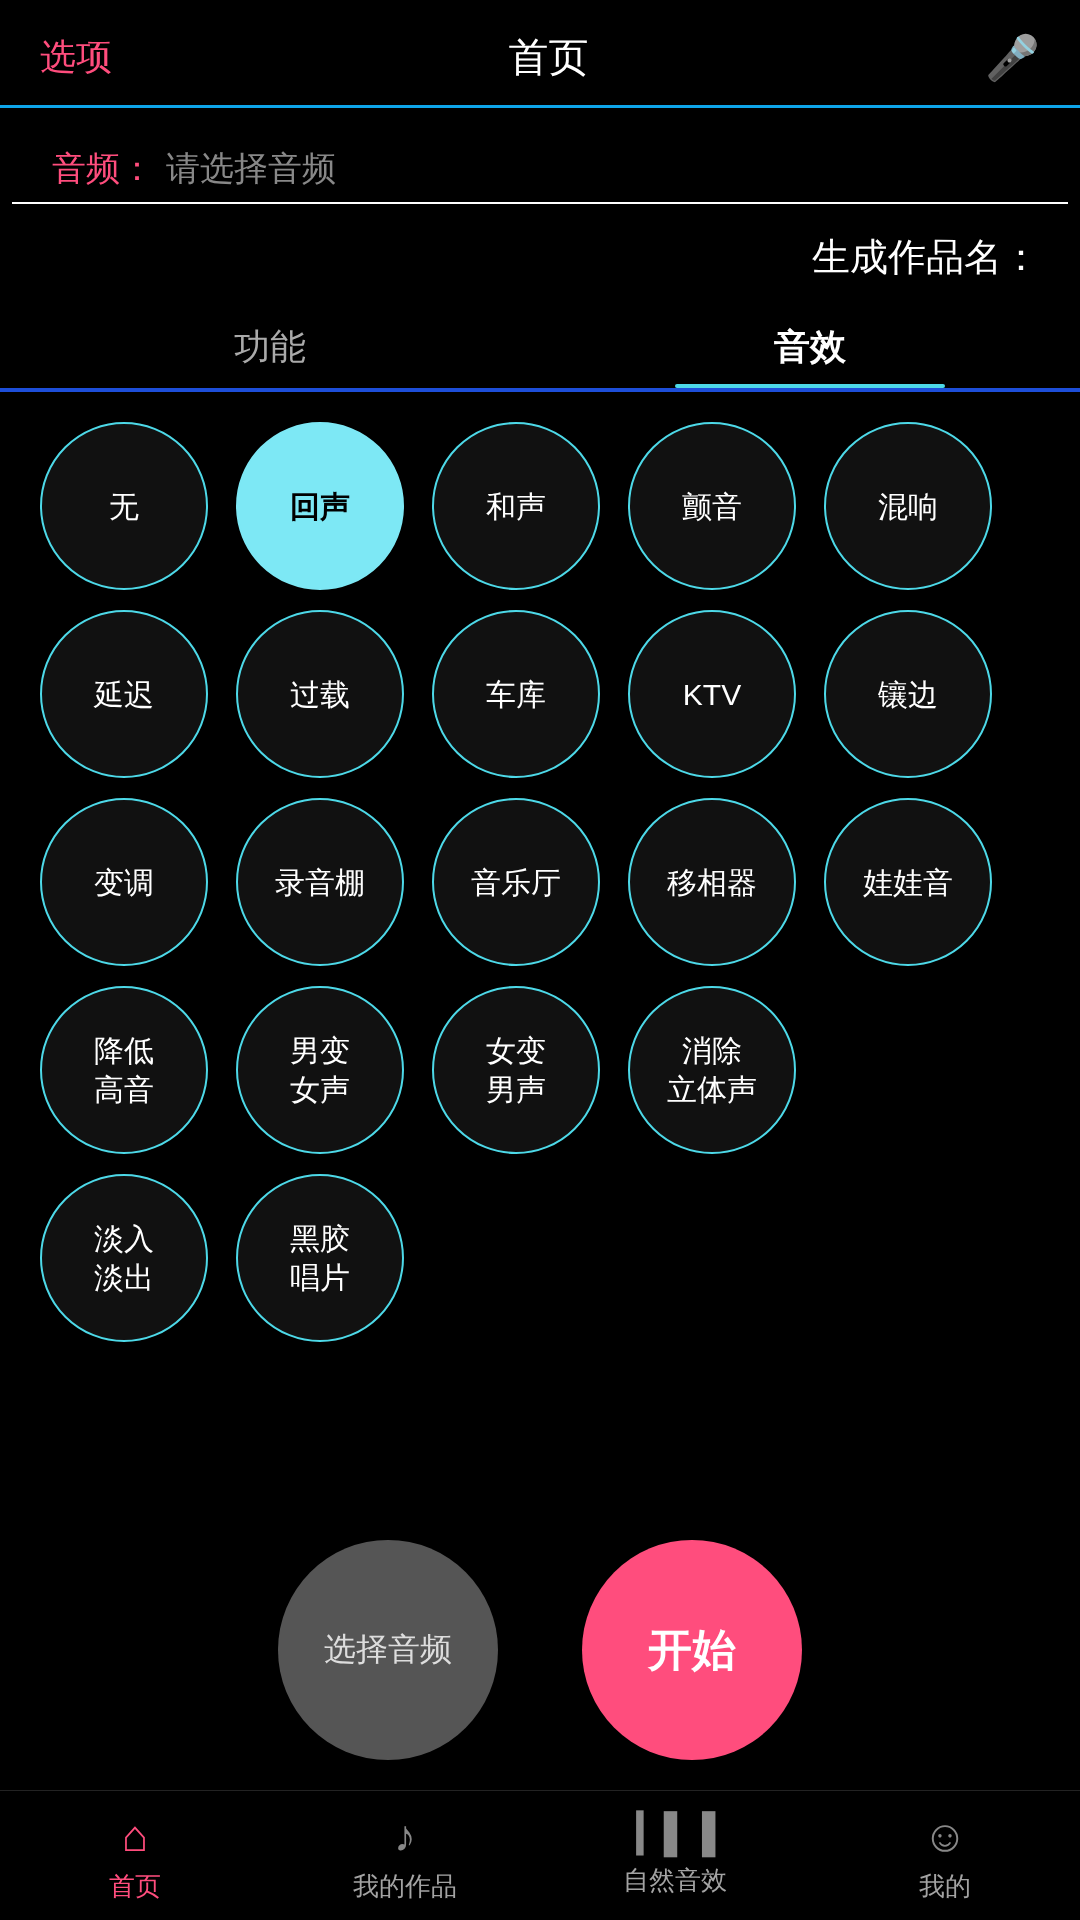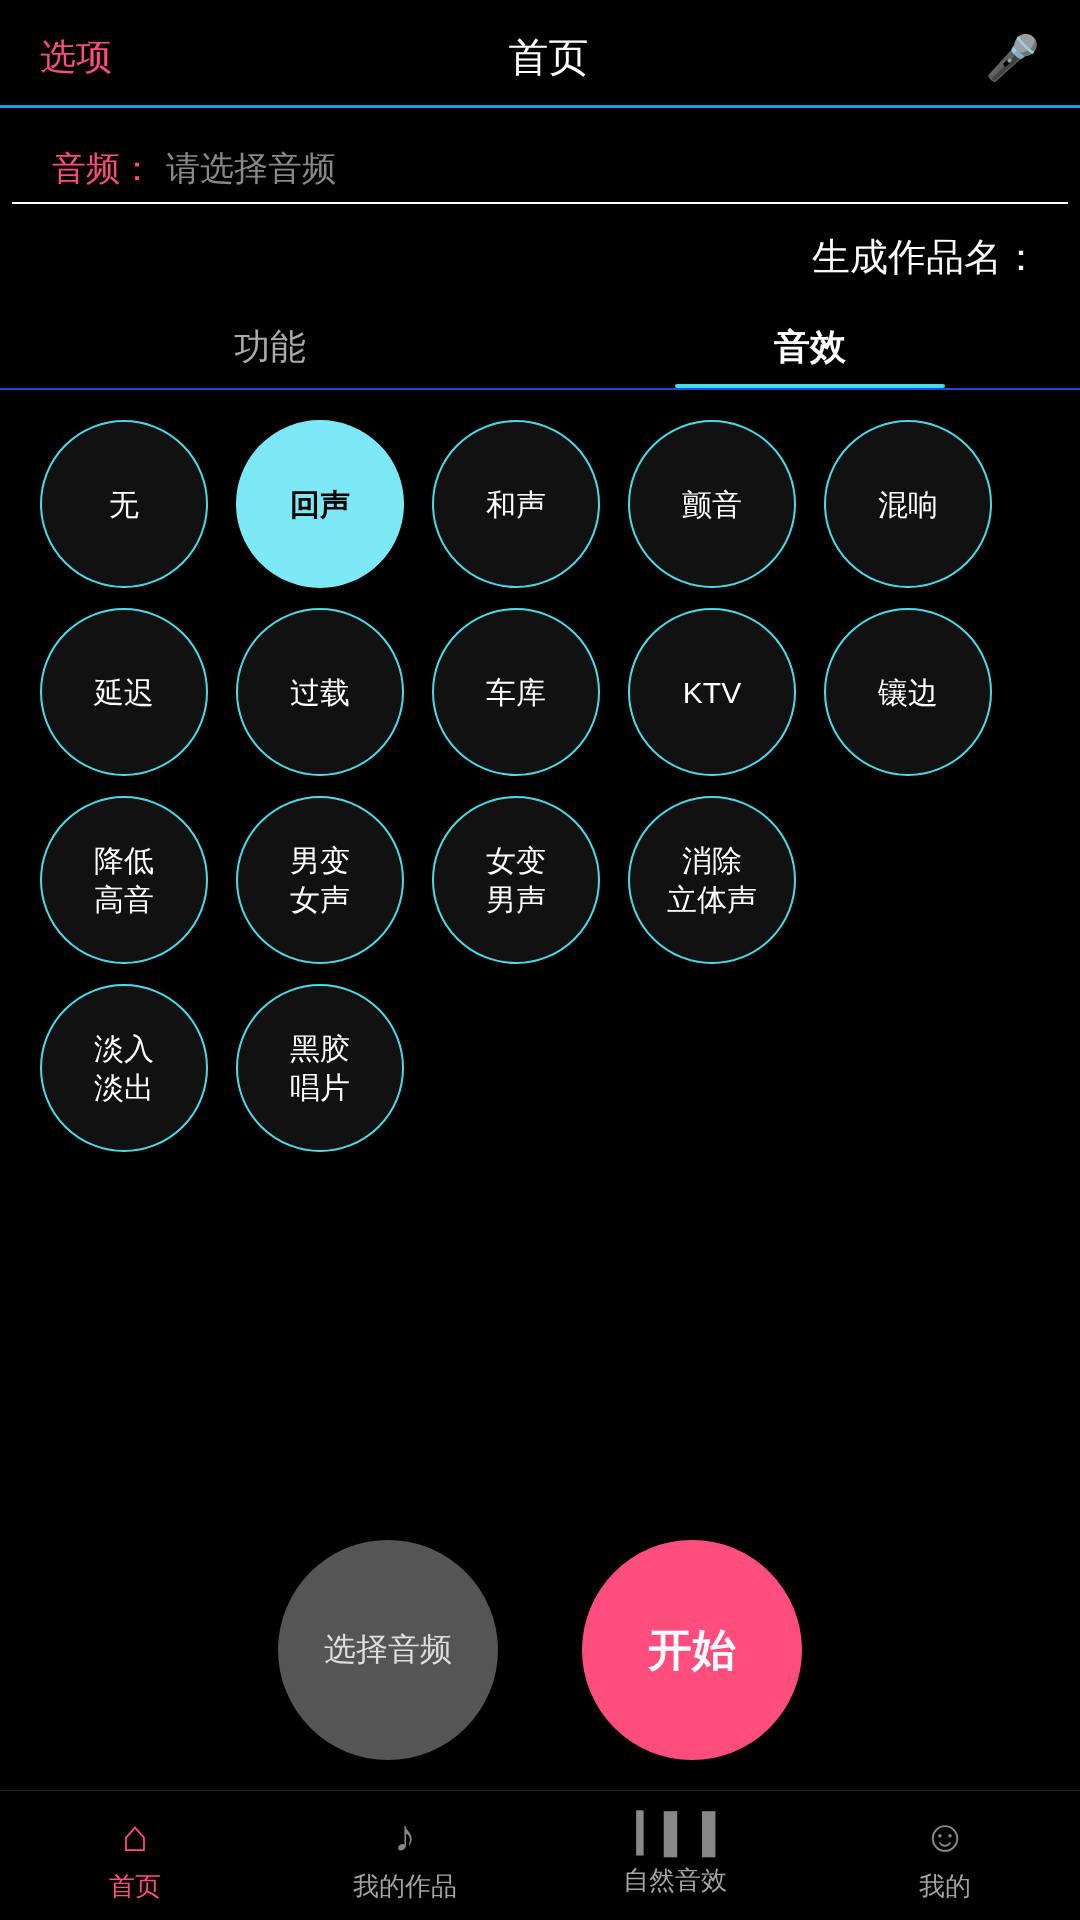--- a/index.html
+++ b/index.html
@@ -62,21 +62,21 @@
       text-align: right;
     }
     .work-name-label {
       color: #fff;
       font-size: 38px;
     }
 
     
     .tabs {
       display: flex;
-      border-bottom: 2px solid #1d4ed8;
+      border-bottom: 4px solid #1d4ed8;
       margin: 10px 0 0;
     }
     .tab {
       flex: 1;
       text-align: center;
       padding: 20px 0 16px;
       font-size: 36px;
       color: #aaa;
       position: relative;
       cursor: pointer;
@@ -234,20 +234,27 @@
   </div>
 
   <div class="effects-row">
     <div class="effect-btn">延迟</div>
     <div class="effect-btn">过载</div>
     <div class="effect-btn">车库</div>
     <div class="effect-btn">KTV</div>
     <div class="effect-btn">镶边</div>
   </div>
 
+  <div class="effects-row">
+    <div class="effect-btn">变调</div>
+    <div class="effect-btn">录音棚</div>
+    <div class="effect-btn">音乐厅</div>
+    <div class="effect-btn">移相器</div>
+    <div class="effect-btn">娃娃音</div>
+  </div>
 
   <div class="effects-row">
     <div class="effect-btn" style="white-space:pre-line;">降低
 高音</div>
     <div class="effect-btn" style="white-space:pre-line;">男变
 女声</div>
     <div class="effect-btn" style="white-space:pre-line;">女变
 男声</div>
     <div class="effect-btn" style="white-space:pre-line;">消除
 立体声</div>

